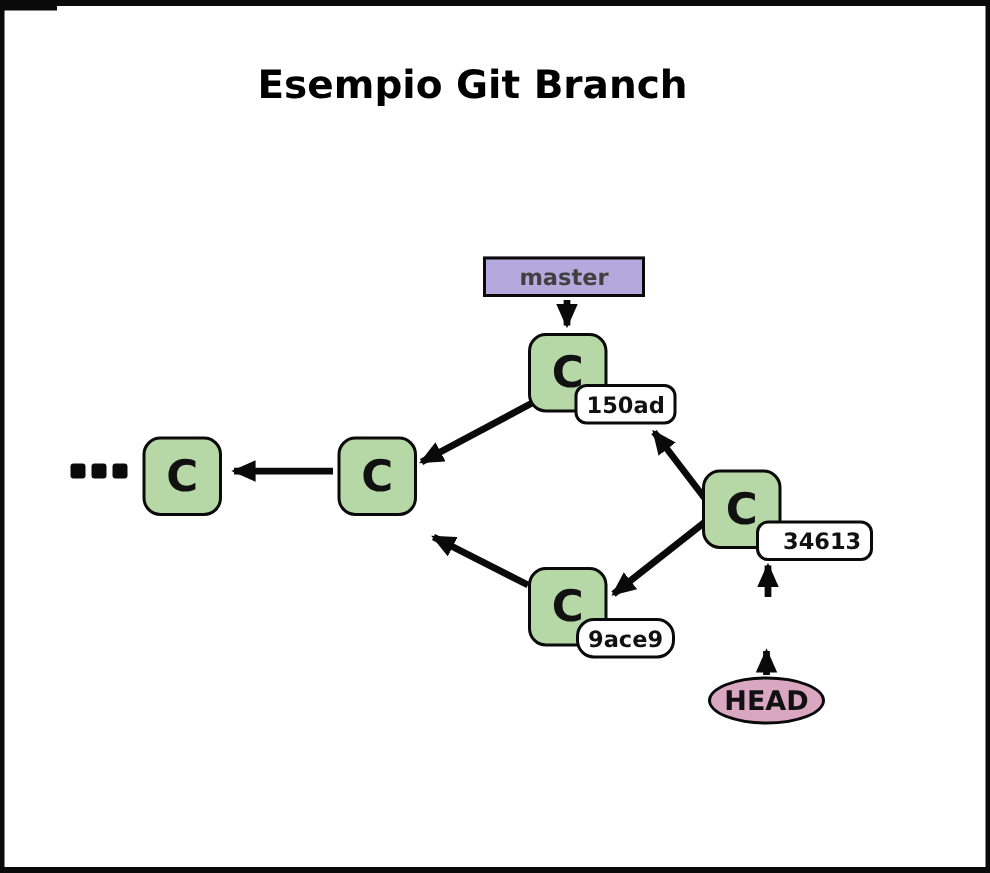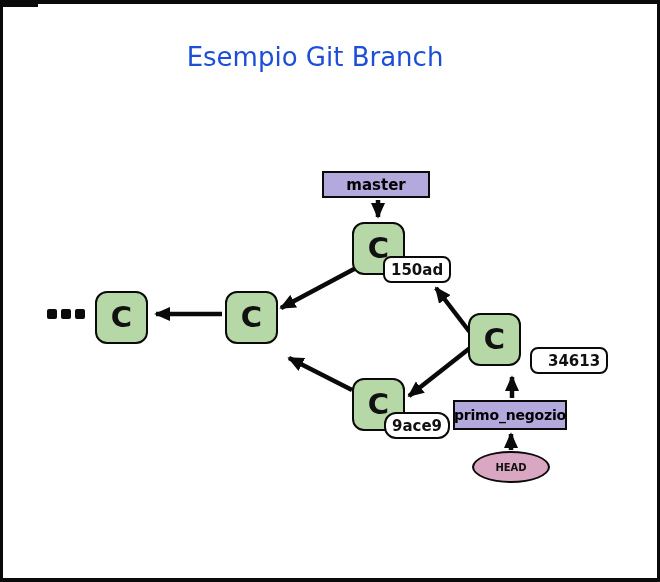--- a/index.html
+++ b/index.html
@@ -8,46 +8,46 @@
     font-family:"DejaVu Sans","Liberation Sans",sans-serif;overflow:hidden;
   }
   .frame{
     position:absolute;left:0;top:0;right:0;bottom:0;
     border:3px solid var(--stroke,#000);border-top-width:4px;border-bottom-width:4px;
     pointer-events:none;z-index:6;
   }
   .frame-notch{position:absolute;left:0;top:0;width:38px;height:7px;background:var(--stroke,#000);z-index:6;}
   .title{
     position:absolute;left:315px;top:42px;transform:translateX(-50%);
-    font-size:26px;font-weight:normal;color:#1d4ed8;white-space:nowrap;z-index:3;
+    font-size:26px;font-weight:bold;color:#000000;white-space:nowrap;z-index:3;
   }
   .arrows{position:absolute;left:0;top:0;z-index:1;}
   .commit-box{
     position:absolute;width:53px;height:53px;background:var(--commit-fill,#b6d7a6);
     border:2.5px solid var(--stroke,#000);border-radius:12px;box-sizing:border-box;
     display:flex;align-items:center;justify-content:center;z-index:2;
   }
   .commit-letter{font-size:29px;font-weight:bold;color:#111;line-height:1;}
   .commit-id{
     position:absolute;height:27px;background:#fff;border:2px solid var(--stroke,#000);
     border-radius:8px;box-sizing:border-box;padding:0 6px;display:flex;align-items:center;
     justify-content:center;font-size:15px;font-weight:bold;color:#111;z-index:3;white-space:nowrap;
   }
   .branch-box{
     position:absolute;background:var(--branch-fill,#b3a9dc);border:2.5px solid var(--stroke,#000);
     box-sizing:border-box;display:flex;align-items:center;justify-content:center;
-    font-weight:bold;color:#000000;z-index:3;white-space:nowrap;text-align:right;
+    font-weight:bold;color:#404040;z-index:3;white-space:nowrap;text-align:right;
   }
   .branch-master{left:322px;top:171px;width:108px;height:27px;font-size:15px;}
   .branch-primo{left:453px;top:400px;width:114px;height:30px;font-size:14px;letter-spacing:-0.2px;}
   .head-ellipse{
     position:absolute;left:472px;top:451px;width:78px;height:32px;
     background:var(--head-fill,#d9a7c2);border:2.5px solid var(--stroke,#000);
     border-radius:50%;box-sizing:border-box;display:flex;align-items:center;justify-content:center;
-    font-size:10px;font-weight:bold;color:#111;z-index:3;
+    font-size:18px;font-weight:bold;color:#111;z-index:3;
   }
   .dot{
     position:absolute;width:10px;height:10px;background:var(--stroke,#000);
     border-radius:2px;top:309px;z-index:2;
   }
 </style>
 </head>
 <body>
 
 <div class="stage">
@@ -93,20 +93,19 @@
   </div>
 
   <div class="commit-box" style="left:352px;top:378px;">
     <span class="commit-letter">C</span>
   </div>
   <div class="commit-id" style="left:384px;top:412px;border-radius:12px;">9ace9</div>
 
   <div class="commit-box" style="left:468px;top:313px;">
     <span class="commit-letter">C</span>
   </div>
-  <div class="commit-id" style="left:530px;top:347px;padding-left:16px;">34613</div>
+  <div class="commit-id" style="left:504px;top:347px;padding-left:16px;">34613</div>
 
   <div class="branch-box branch-master">master</div>
-  <div class="branch-box branch-primo">primo_negozio</div>
 
   <div class="head-ellipse">HEAD</div>
 
 </div>
 
 </body></html>

